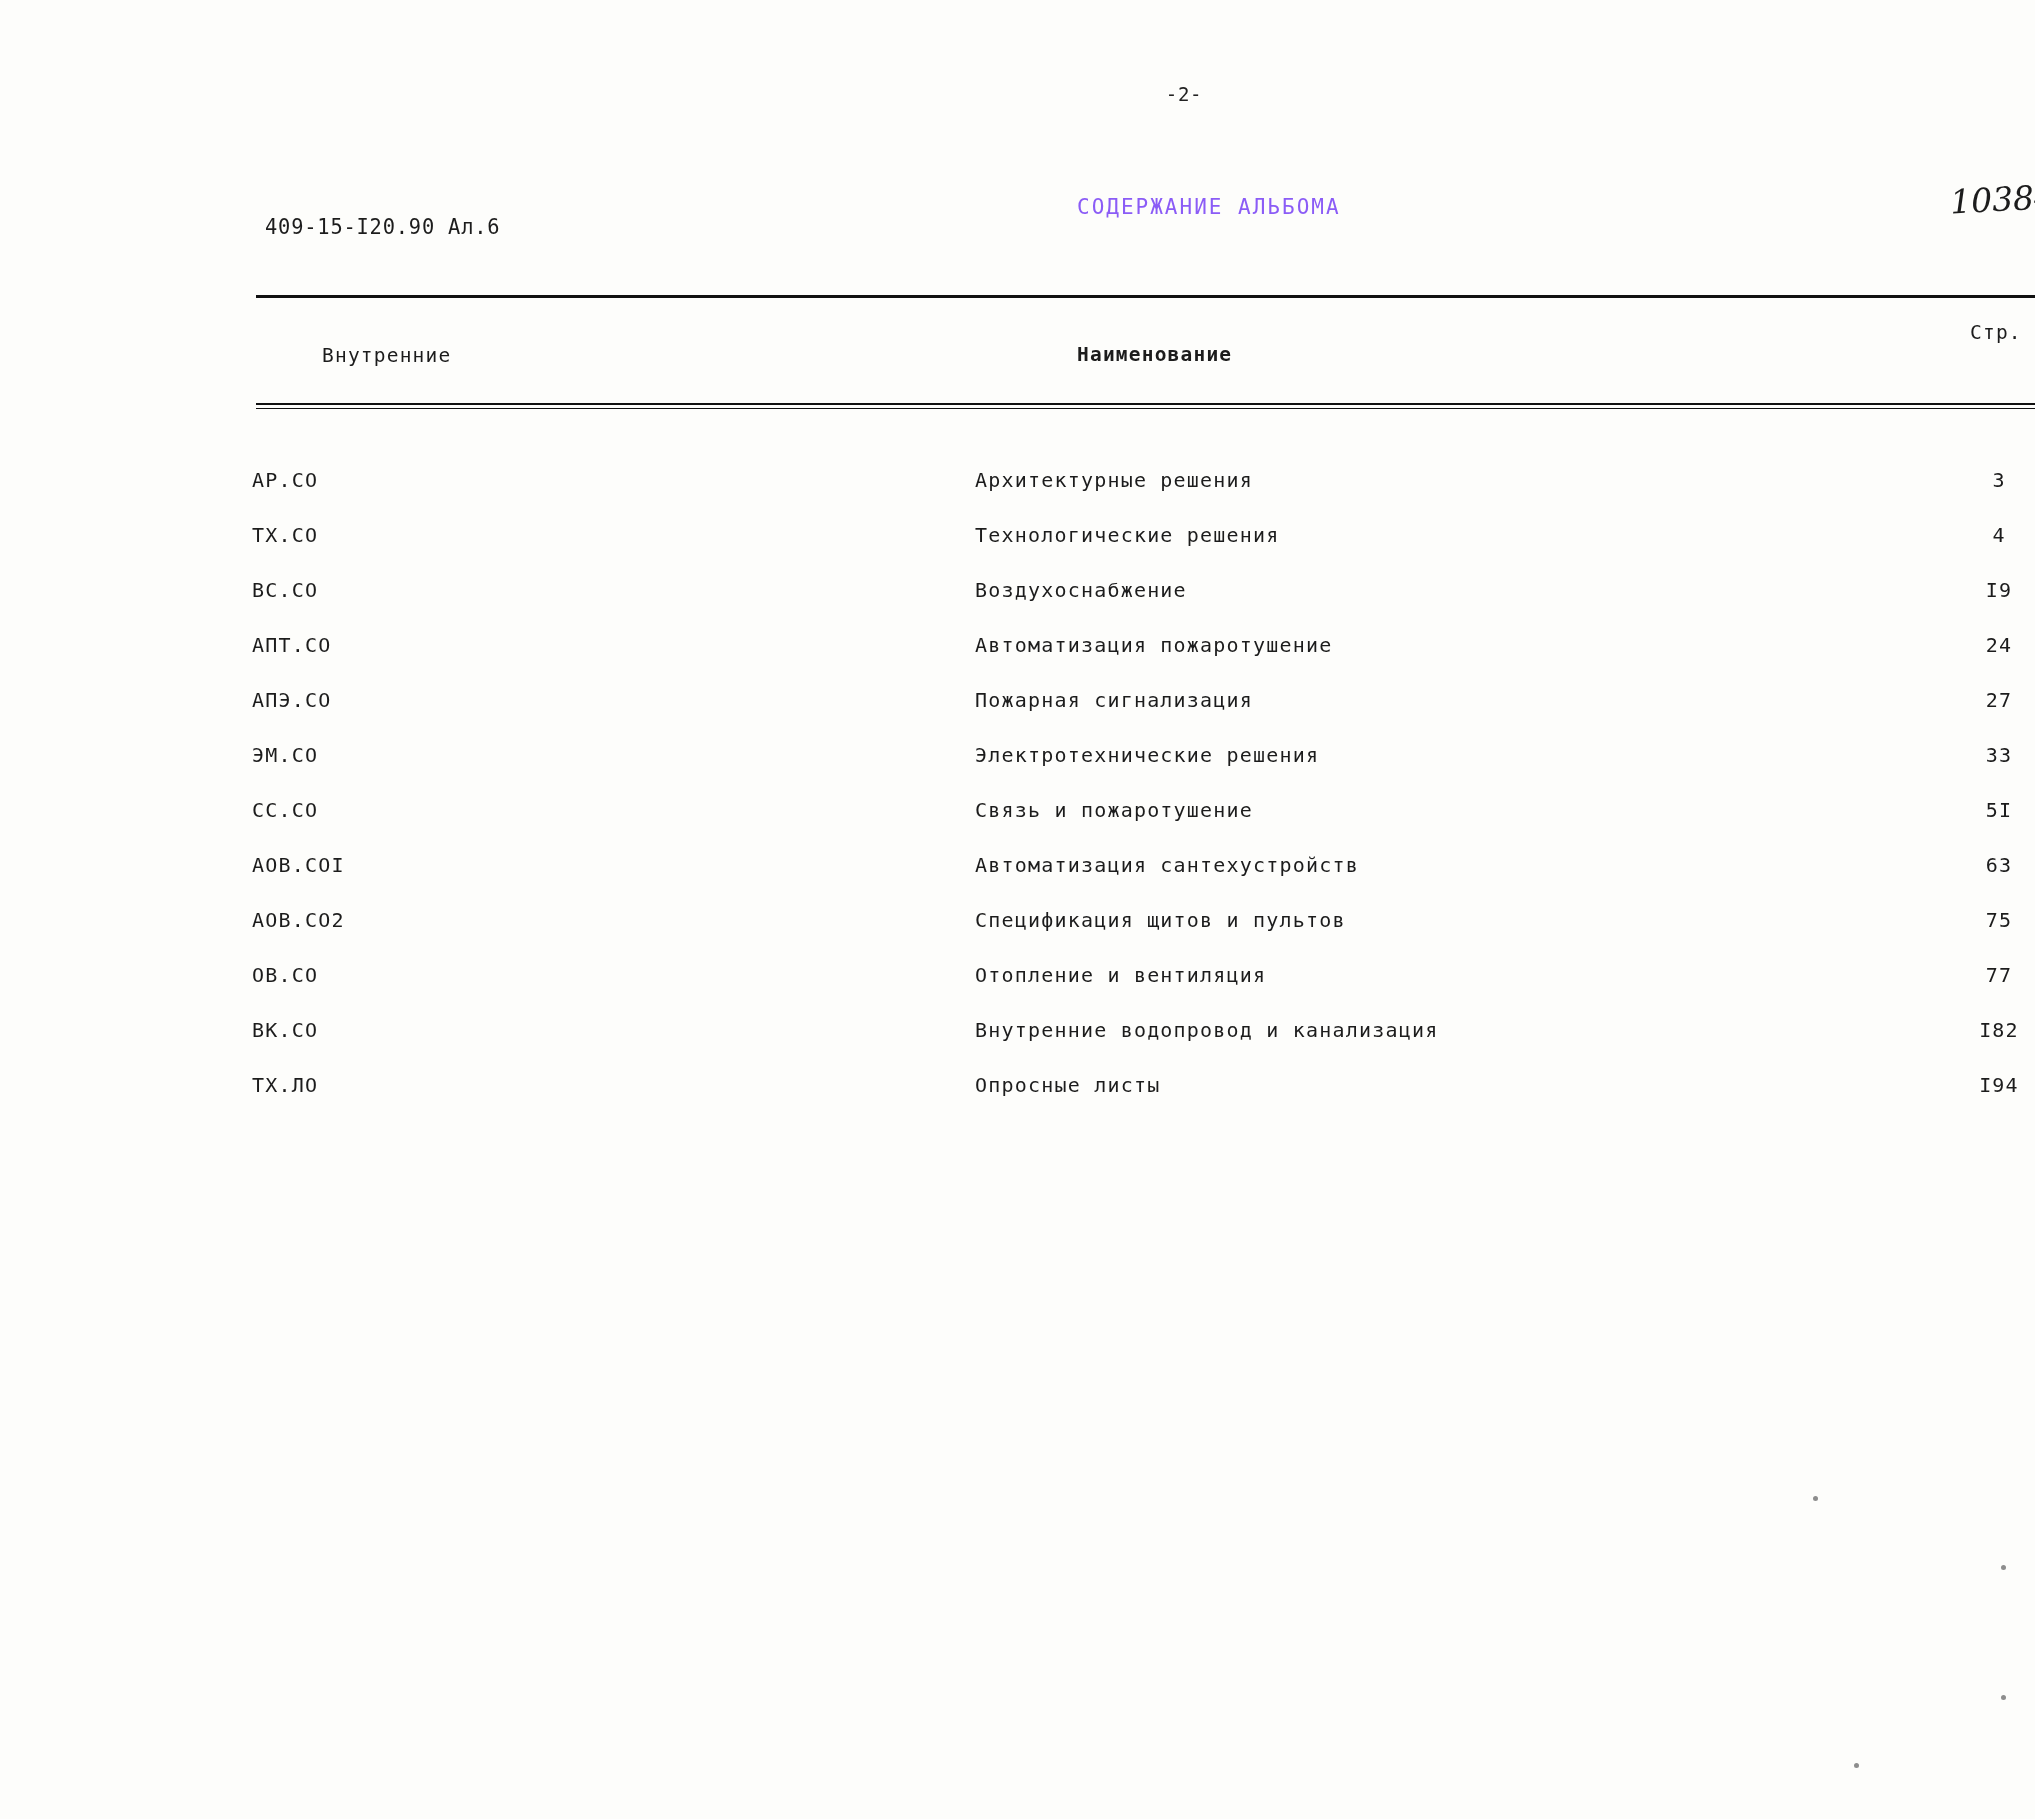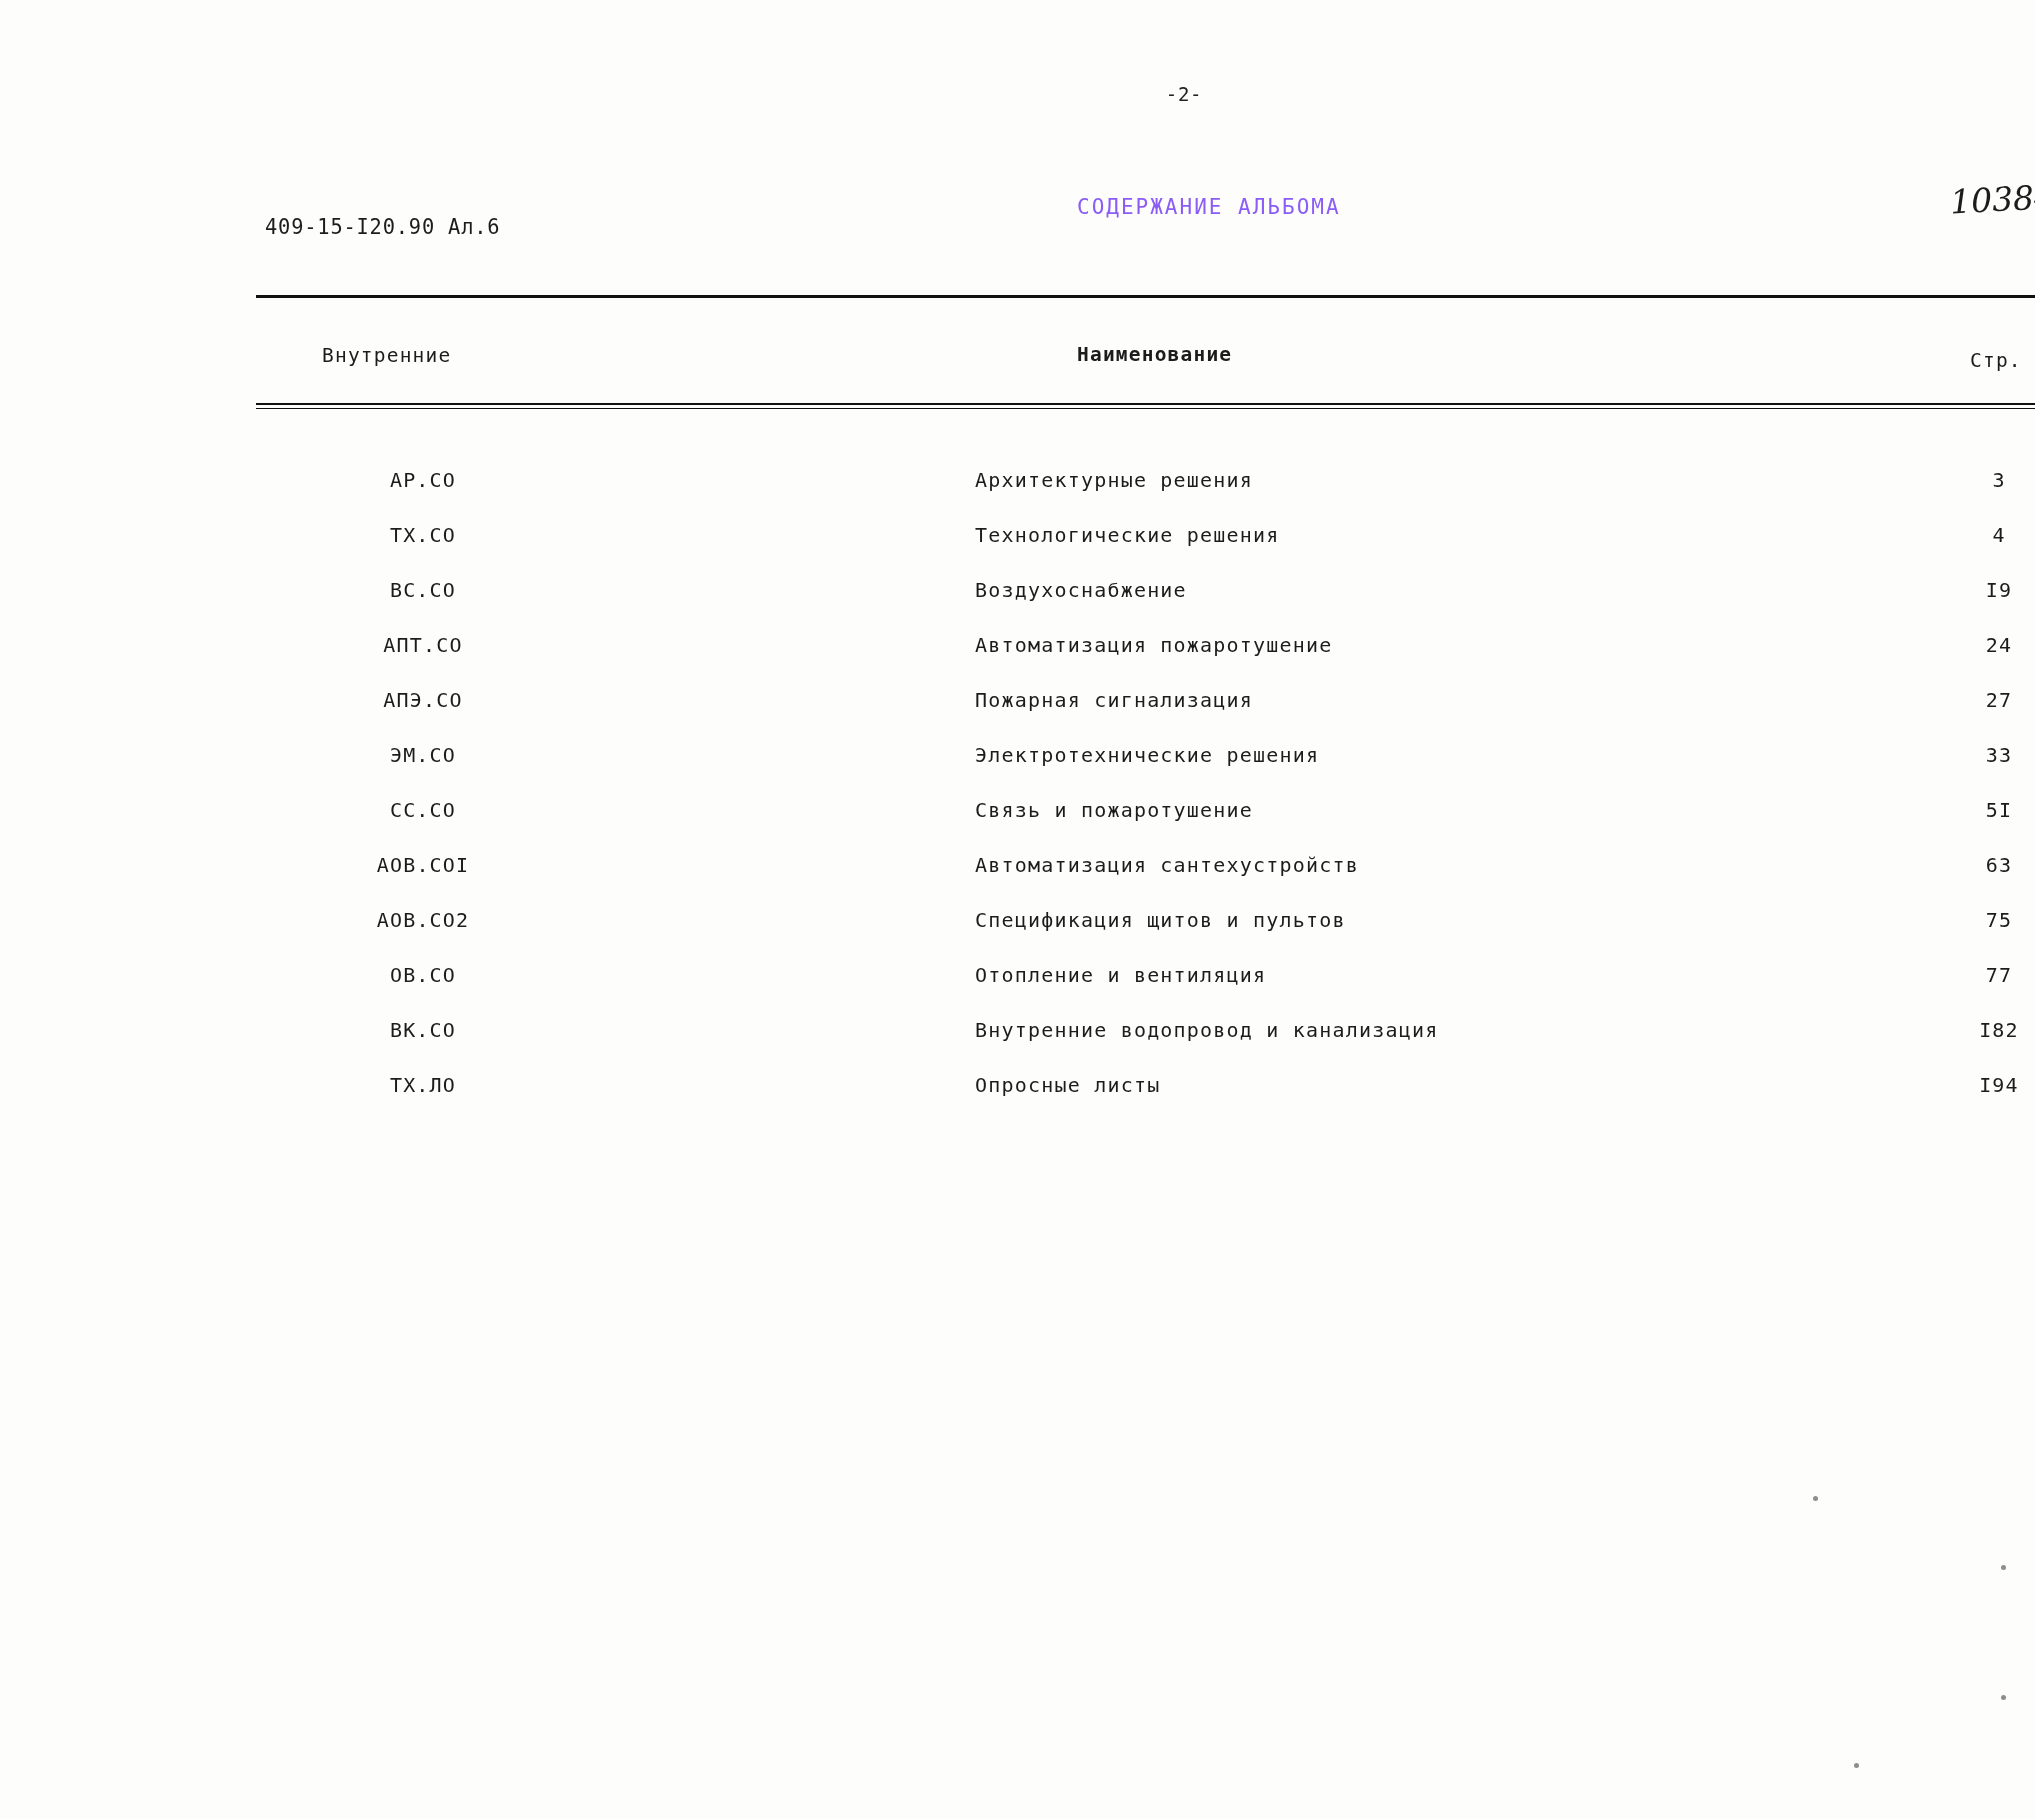--- a/index.html
+++ b/index.html
@@ -77,21 +77,21 @@
   
   .col-head {
     position: absolute;
     font-size: 19.5px;
     letter-spacing: 1.2px;
     color: #1c1c1c;
     white-space: nowrap;
   }
   .col-head-desig { top: 344px; left: 322px; }
   .col-head-name  { top: 343px; left: 1077px; font-weight: bold; }
-  .col-head-page  { top: 349px; left: 1970px; }
+  .col-head-page  { top: 321px; left: 1970px; }
 
   
   .rows {
     position: absolute;
     top: 468px;
     left: 0;
     width: 100%;
   }
   .row {
     position: relative;
@@ -100,21 +100,20 @@
   .cell {
     position: absolute;
     font-size: 20px;
     letter-spacing: 1.2px;
     color: #1c1c1c;
     white-space: nowrap;
   }
   .cell-desig {
     left: 252px;
     width: 342px;
-    text-align: center;
   }
   .cell-name {
     left: 975px;
   }
   .cell-page {
     left: 1946px;
     width: 106px;
     text-align: center;
   }
 

